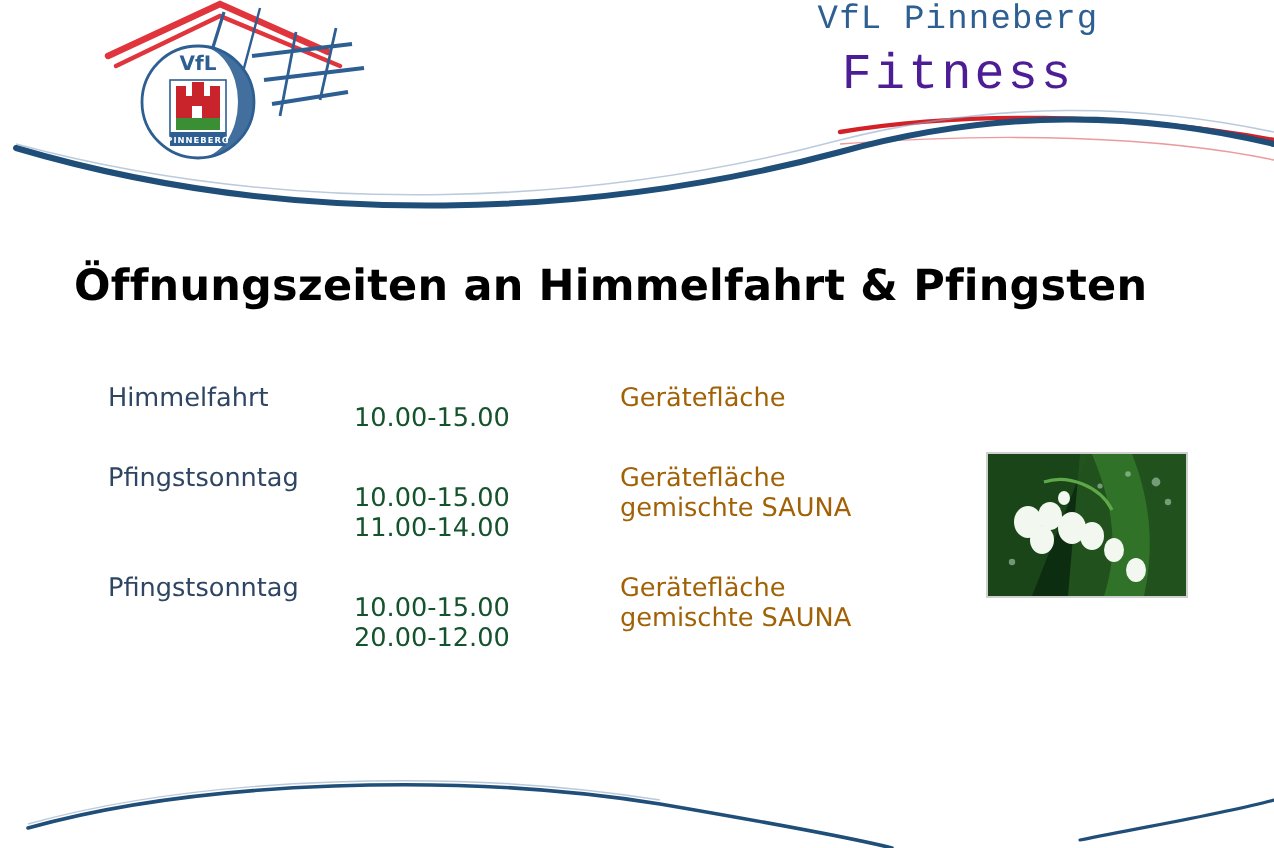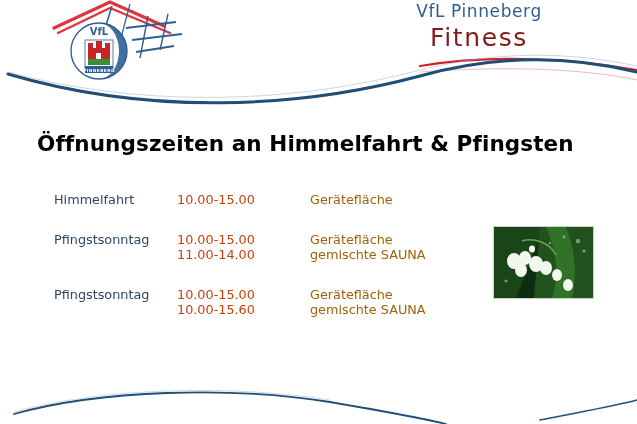--- a/index.html
+++ b/index.html
@@ -23,32 +23,33 @@
     width: 637px;
     height: 112px;
   }
 
   #brand-block {
     position: absolute;
     right: 48px;
     top: 2px;
     text-align: center;
     width: 220px;
+    font-family: Liberation Mono, monospace;
   }
   #brand-line1 {
     font-size: 17px;
     letter-spacing: 0.6px;
     color: #2e5f92;
     line-height: 1.1;
     white-space: nowrap;
   }
   #brand-line2 {
     font-size: 25px;
     letter-spacing: 1.6px;
-    color: #7f1d1d;
+    color: #4c1d95;
     line-height: 1.35;
     white-space: nowrap;
   }
 
   
   #logo {
     position: absolute;
     left: 52px;
     top: 0px;
     width: 180px;
@@ -107,23 +108,23 @@
   .slot {
     display: block;
     position: relative;
     height: 15.5px;
     line-height: 15.5px;
     white-space: nowrap;
   }
   .slot-time {
     position: absolute;
     left: 0;
-    top: 0;
+    top: 10px;
     font-size: 12.8px;
-    color: #c2410c;
+    color: #14532d;
     white-space: nowrap;
   }
   .slot-activity {
     position: absolute;
     left: 133px;
     top: 0;
     font-size: 12.8px;
     color: #a16207;
     white-space: nowrap;
   }
@@ -220,21 +221,21 @@
   </div>
 
   <div class="sched-row">
     <span class="day-label">Pfingstsonntag</span>
     <div class="slots">
       <span class="slot">
         <span class="slot-time">10.00-15.00</span>
         <span class="slot-activity">Gerätefläche</span>
       </span>
       <span class="slot">
-        <span class="slot-time">10.00-15.60</span>
+        <span class="slot-time">20.00-12.00</span>
         <span class="slot-activity">gemischte SAUNA</span>
       </span>
     </div>
   </div>
 </div>
 
 <div id="photo-frame">
   <svg width="99" height="71" viewBox="0 0 99 71">
     <rect x="0" y="0" width="99" height="71" fill="#0d2d10"></rect>
     <path d="M0 0 L50 0 L22 71 L0 71 Z" fill="#1d4a1b" opacity="0.85"></path>

